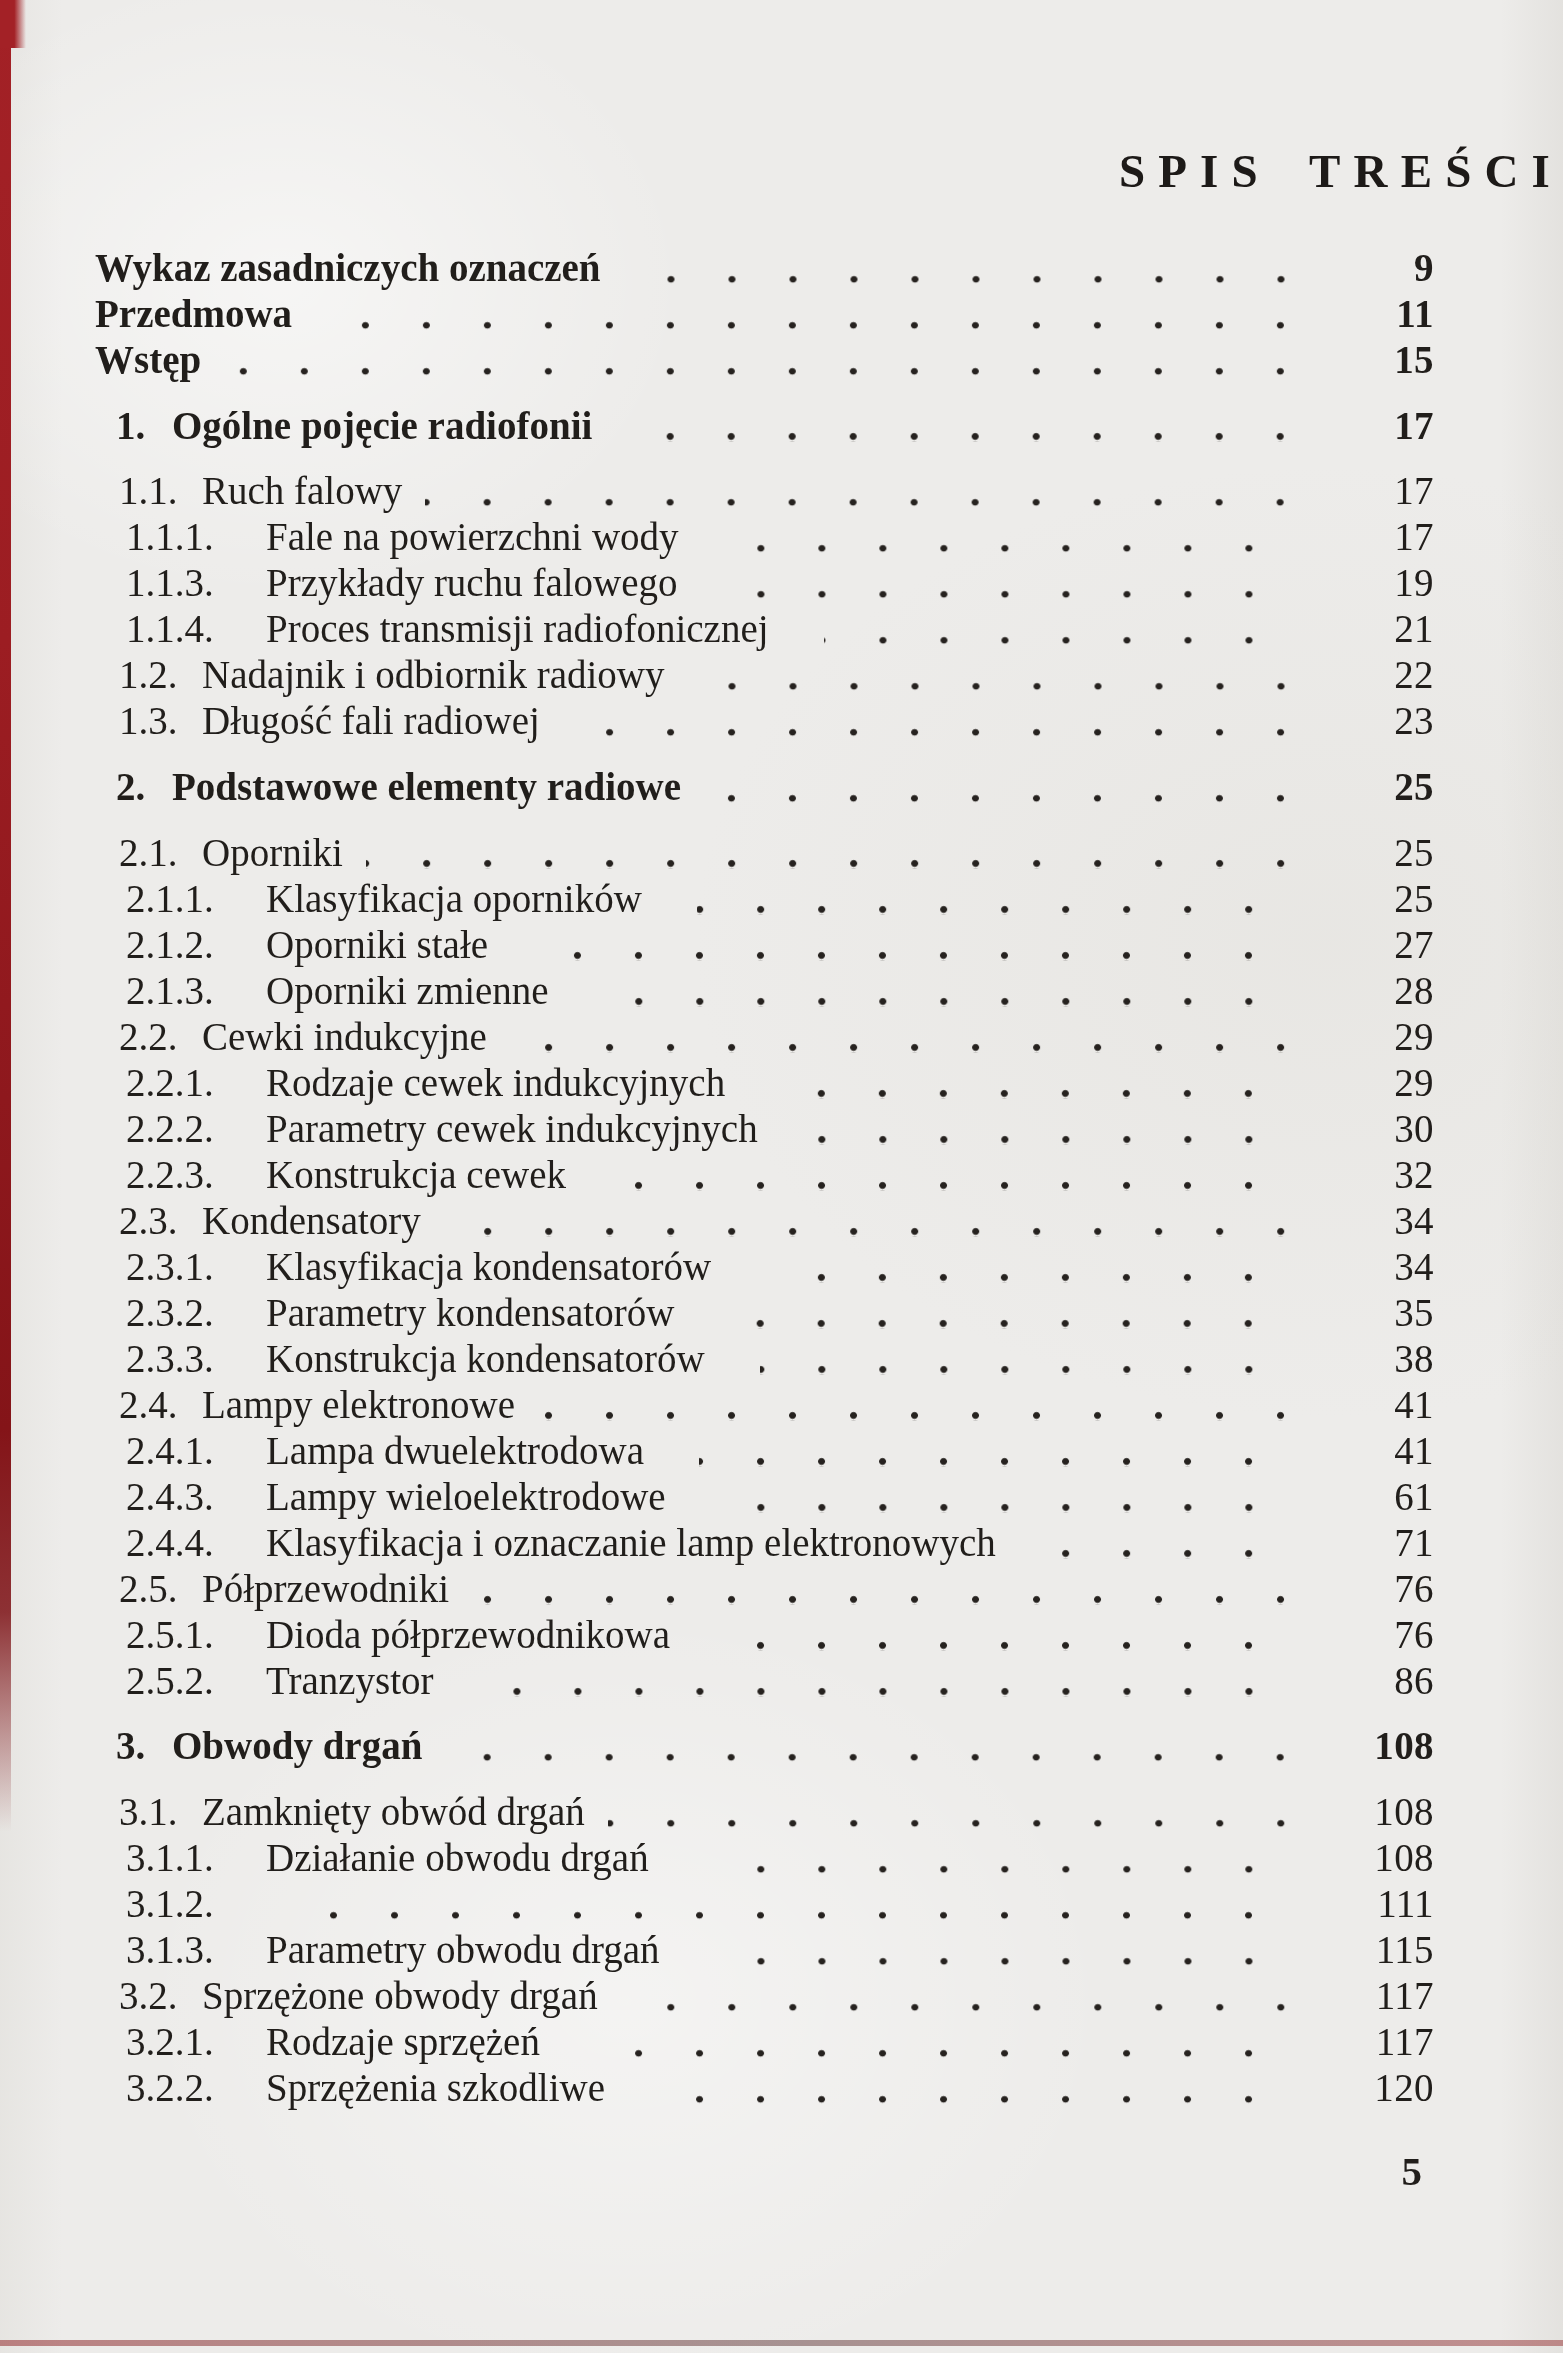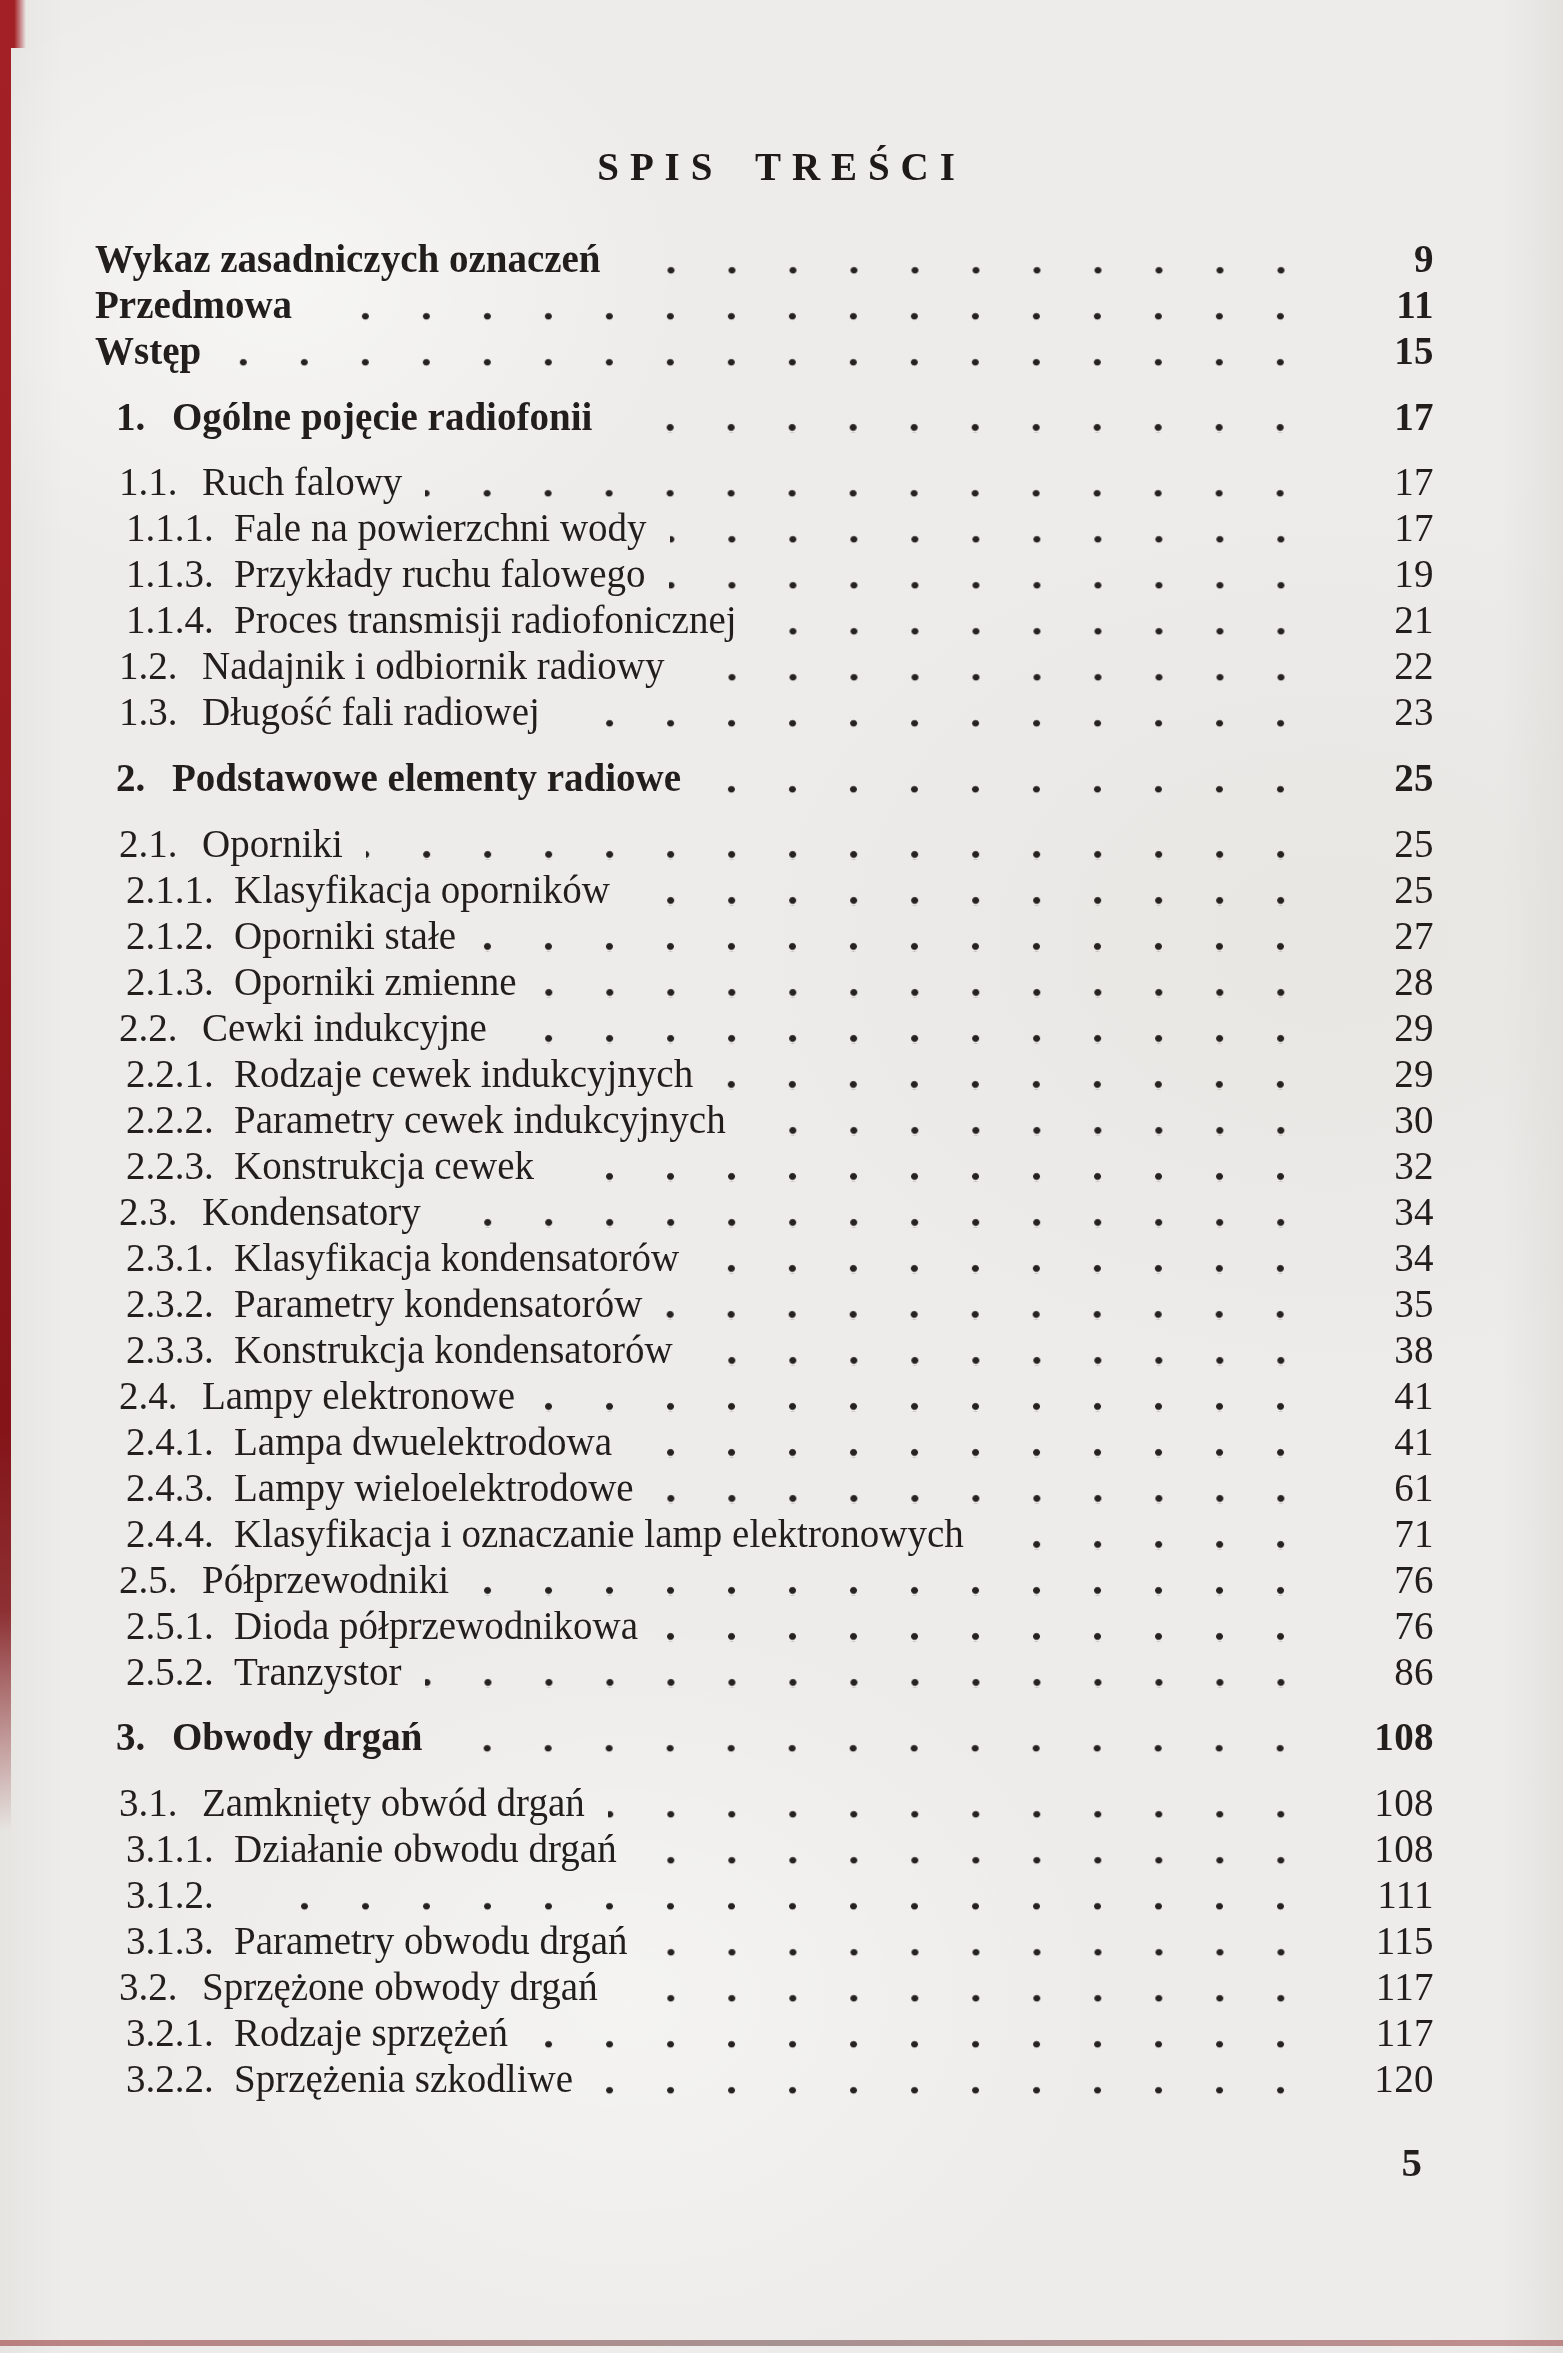--- a/index.html
+++ b/index.html
@@ -49,22 +49,22 @@
     background: linear-gradient(to right, rgba(140,25,28,0.5), rgba(60,10,12,0.4) 50%, rgba(140,25,28,0.45));
   }
 
   .sheet {
     position: relative;
     padding-top: 144px;
     box-sizing: border-box;
   }
 
   .toc-title {
-    text-align: center;
-    font-size: 39px;
+    text-align: right;
+    font-size: 47px;
     font-weight: 700;
     letter-spacing: 0.28em;
     word-spacing: 0.30em;
     margin: 0 0 47px 0;
     color: #1d1a18;
   }
 
   .toc-list { }
 
   .toc-row {
@@ -74,21 +74,21 @@
     padding-right: 129px; 
     box-sizing: border-box;
     font-size: 39px;
     line-height: 46px;
     white-space: nowrap;
     margin-left: 40px;
   }
   .toc-row.lvl-0 { padding-left: 55px;  font-weight: 700; }
   .toc-row.lvl-1 { padding-left: 76px; font-weight: 700; margin-top: 19.7px; margin-bottom: 19.7px; }
   .toc-row.lvl-2 { padding-left: 79px; }
-  .toc-row.lvl-3 { padding-left: 86px; }
+  .toc-row.lvl-3 { padding-left: 86px; gap: 32px; }
 
   .entry-number { flex: 0 0 auto; }
   .toc-row.lvl-1 .entry-number { min-width: 56px; }
   .toc-row.lvl-2 .entry-number { min-width: 83px; }
   .toc-row.lvl-3 .entry-number { min-width: 108px; }
 
   .entry-label { flex: 0 0 auto; }
 
   .dot-leader {
     flex: 1 1 auto;

